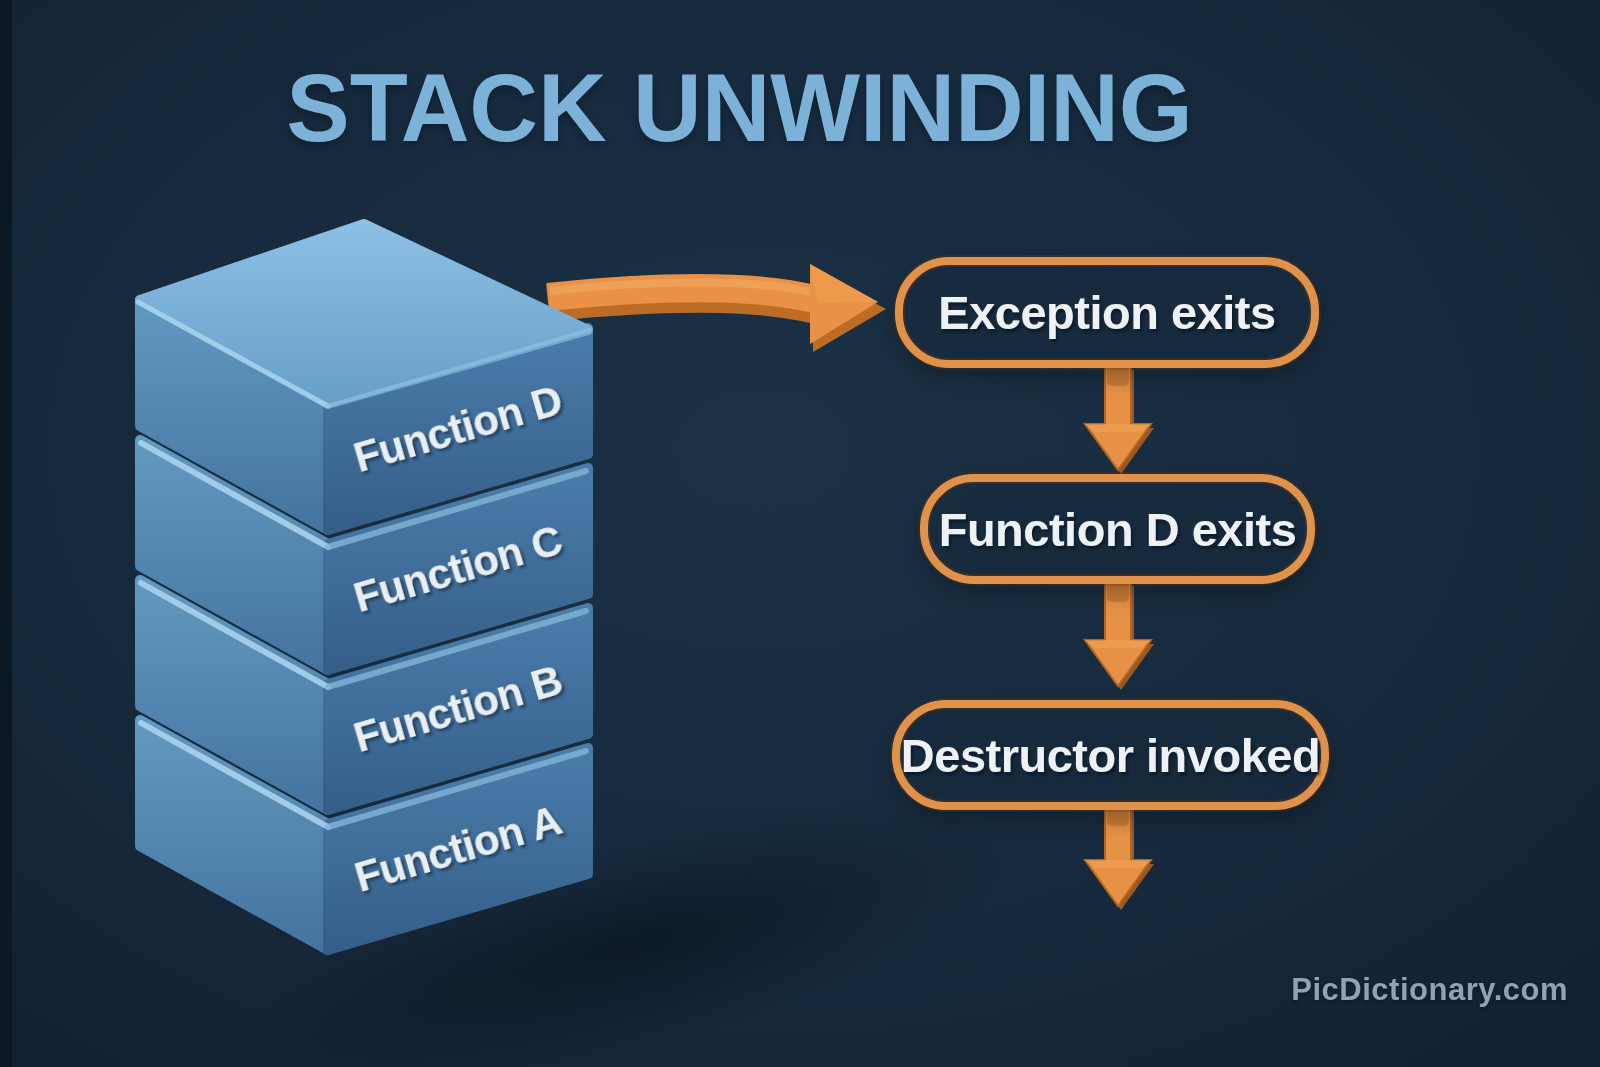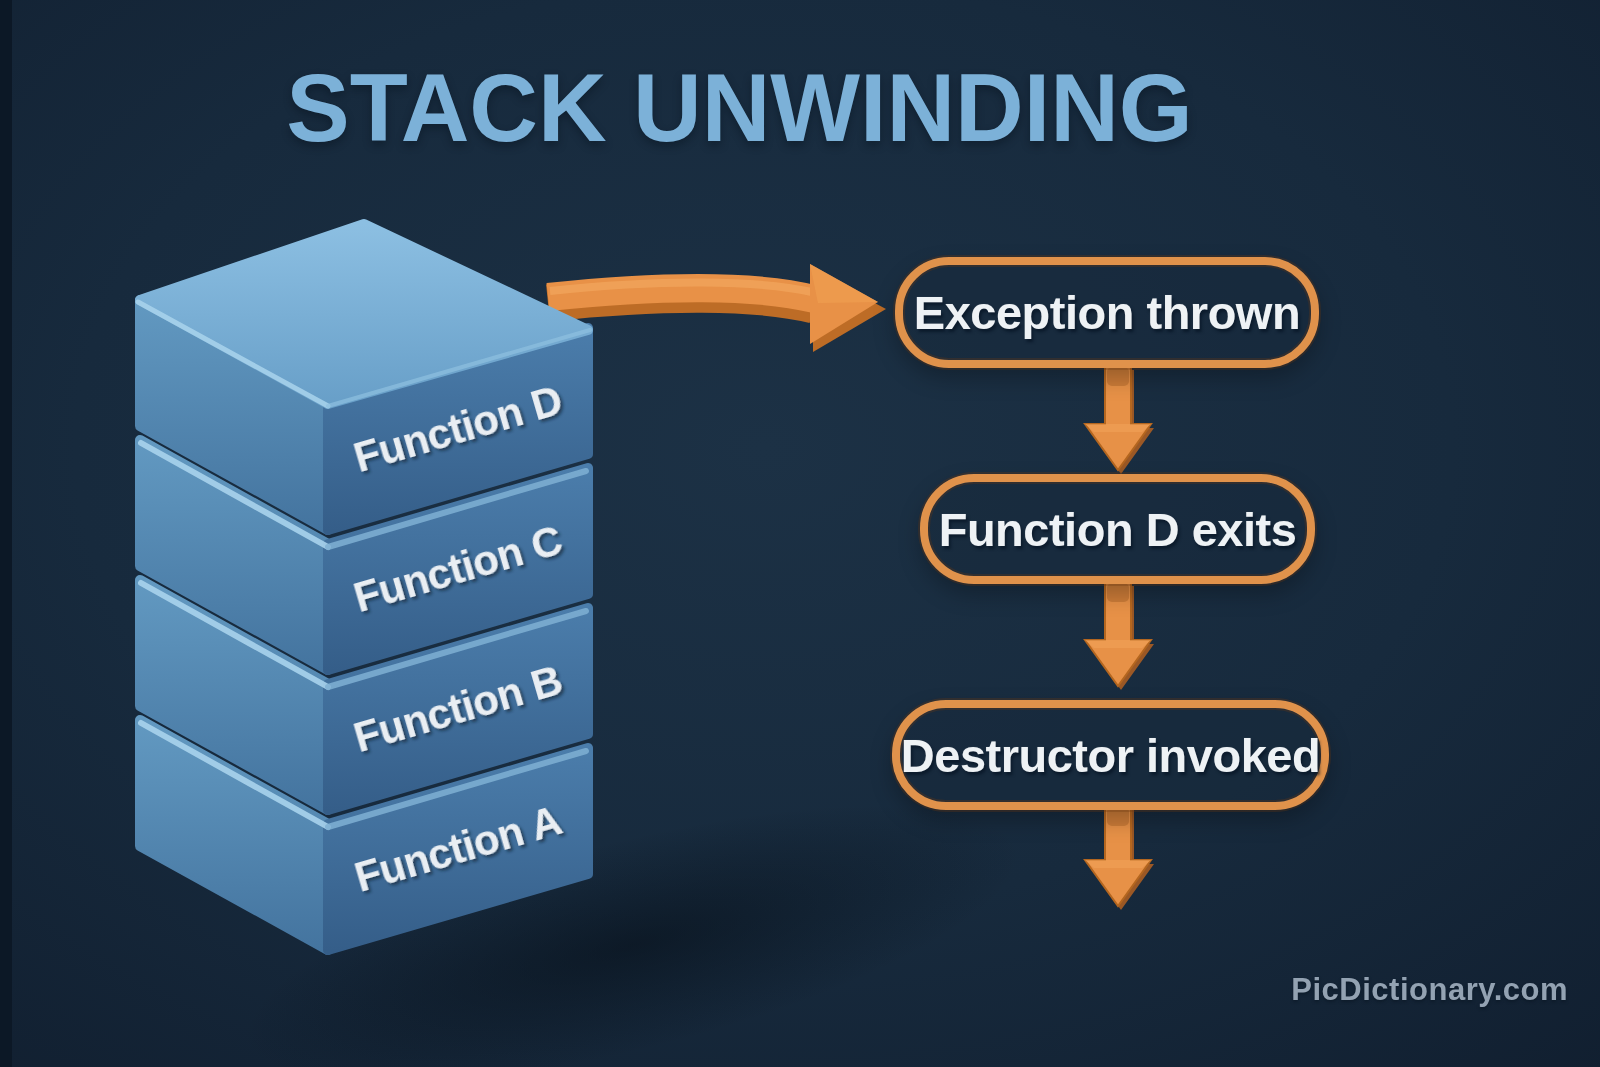--- a/index.html
+++ b/index.html
@@ -133,21 +133,21 @@
 
     <g>
       <polygon points="1096,810 1096,864 1076,864 1109,910 1142,864 1122,864 1122,810" fill="#aa5d22" opacity="0.9"></polygon>
       <polygon points="1093,806 1093,860 1073,860 1106,906 1139,860 1119,860 1119,806" fill="#e79147" stroke="#b4661f" stroke-width="2"></polygon>
       <rect x="1095" y="807" width="22" height="19" rx="5" fill="#cc7c38"></rect>
       <polygon points="1073,860 1139,860 1130,868 1082,868" fill="#f0a258" opacity="0.65"></polygon>
     </g>
   </svg>
 
   <div class="flow-box box1">
-    <span>Exception thrown</span>
+    <span>Exception exits</span>
   </div>
   <div class="flow-box box2">
     <span>Function D exits</span>
   </div>
   <div class="flow-box box3">
     <span>Destructor invoked</span>
   </div>
 
   <div class="watermark">PicDictionary.com</div>
 

